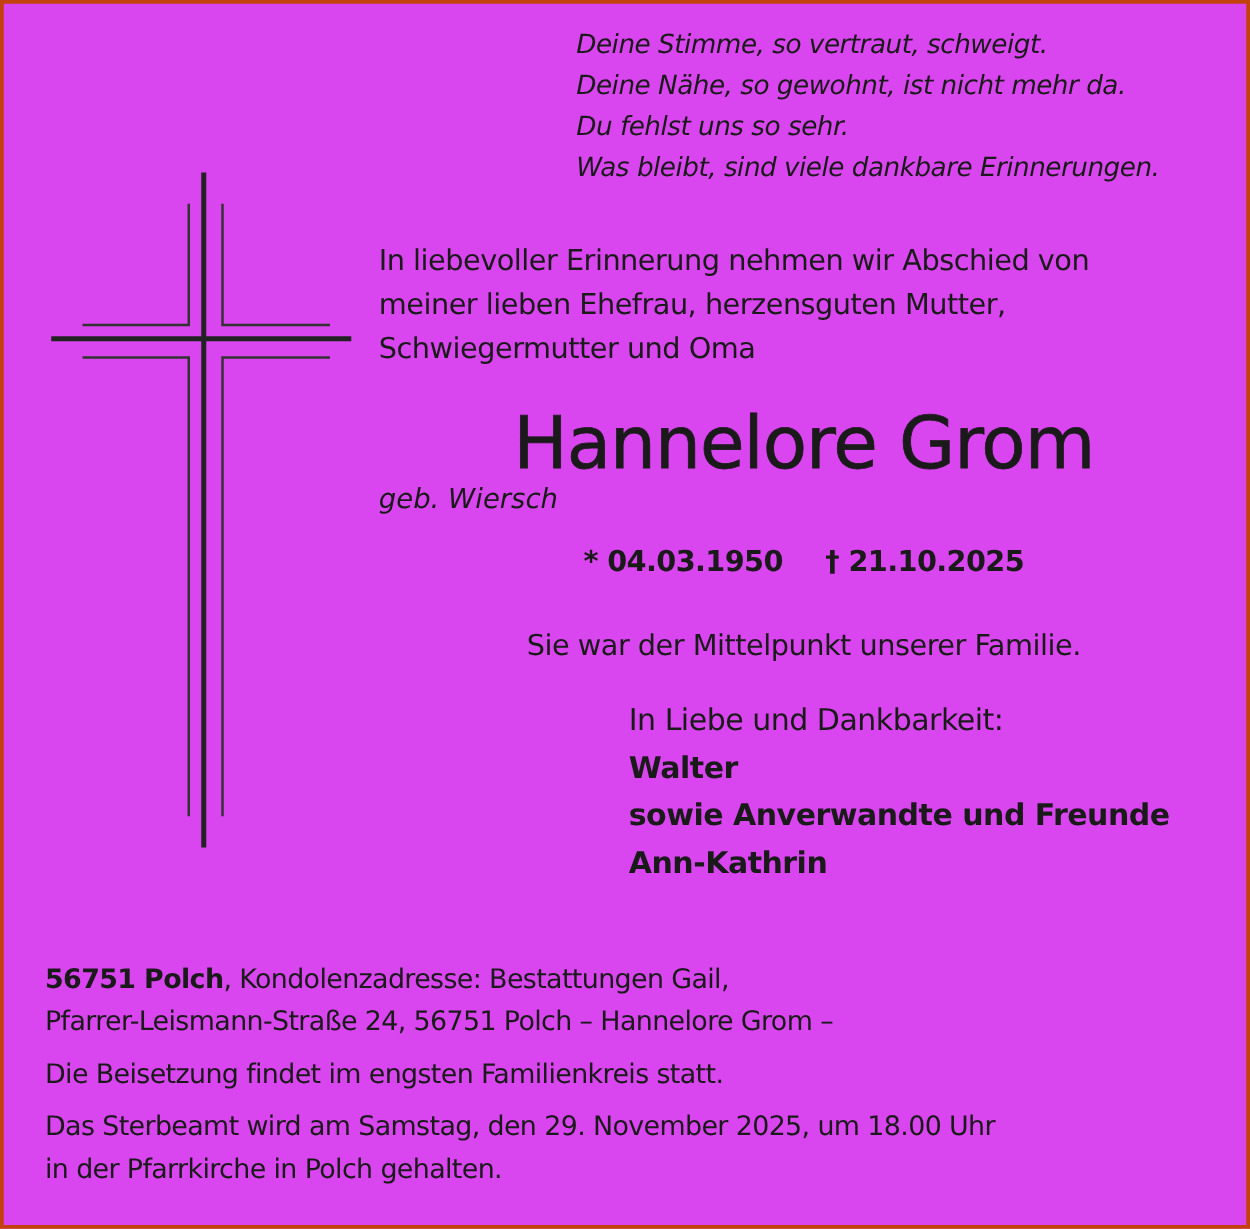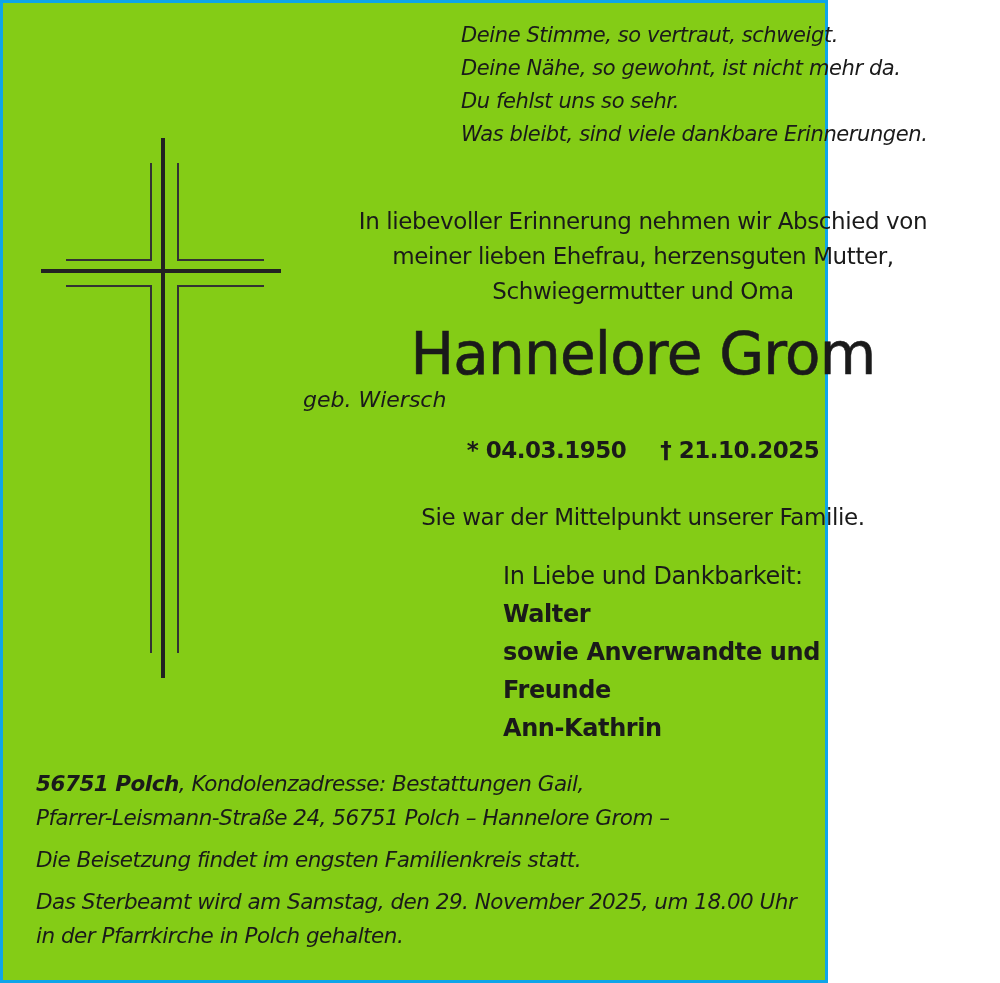--- a/index.html
+++ b/index.html
@@ -1,31 +1,31 @@
 <!DOCTYPE html>
 <html><head>
   <meta charset="utf-8">
   <style>
     * { box-sizing: border-box; margin: 0; padding: 0; }
     html, body { width: 1000px; height: 983px; background: #ffffff; }
     body { font-family: "DejaVu Sans", sans-serif; color: #1a1a1a; position: relative; overflow: hidden; }
     .frame {
-      position: absolute; left: 0; top: 0; width: 828px; height: 983px;
-      border: 3px solid #0ea5e9; background: #84cc16;
+      position: absolute; left: 0; top: 0; width: 1000px; height: 983px;
+      border: 3px solid #c2410c; background: #d946ef;
     }
     .poem {
       position: absolute; left: 458px; top: 16px;
       font-style: italic; font-size: 21px; line-height: 33px; letter-spacing: -0.4px;
       font-family: "DejaVu Sans", sans-serif;
     }
     .poem div { white-space: nowrap; }
     .cross { position: absolute; left: 0; top: 0; width: 300px; height: 700px; }
     .intro {
       position: absolute; left: 300px; top: 189px; width: 680px;
-      text-align: center; font-size: 23px; line-height: 35px; letter-spacing: -0.4px; margin-top: 12px;
+      text-align: left; font-size: 23px; line-height: 35px; letter-spacing: -0.4px;
     }
     .name {
       position: absolute; left: 300px; top: 316px; width: 680px; text-align: center;
       font-size: 58px; line-height: 70px; font-weight: normal; letter-spacing: -0.8px;
       -webkit-text-stroke: 0.6px #1a1a1a;
     }
     .maiden {
       position: absolute; left: 300px; top: 382px; width: 680px; text-align: left;
       font-size: 22px; line-height: 30px; font-style: italic;
     }
@@ -43,21 +43,21 @@
       position: absolute; left: 500px; top: 554px;
       font-size: 24px; line-height: 38px; letter-spacing: -0.4px;
     }
     .mourners .lead { font-weight: normal; }
     .mourners .n { font-weight: bold; }
     .footer {
       position: absolute; left: 33px; top: 764px; width: 940px;
       font-size: 21.5px; letter-spacing: -0.5px;
     }
     .footer p { line-height: 34px; }
-    .footer .block { margin-bottom: 8px; font-style: italic; }
+    .footer .block { margin-bottom: 8px; }
     .footer b { font-weight: bold; }
   </style>
 </head>
 <body>
 
 <div class="frame">
 
   <div class="poem">
     <div>Deine Stimme, so vertraut, schweigt.</div>
     <div>Deine Nähe, so gewohnt, ist nicht mehr da.</div>

